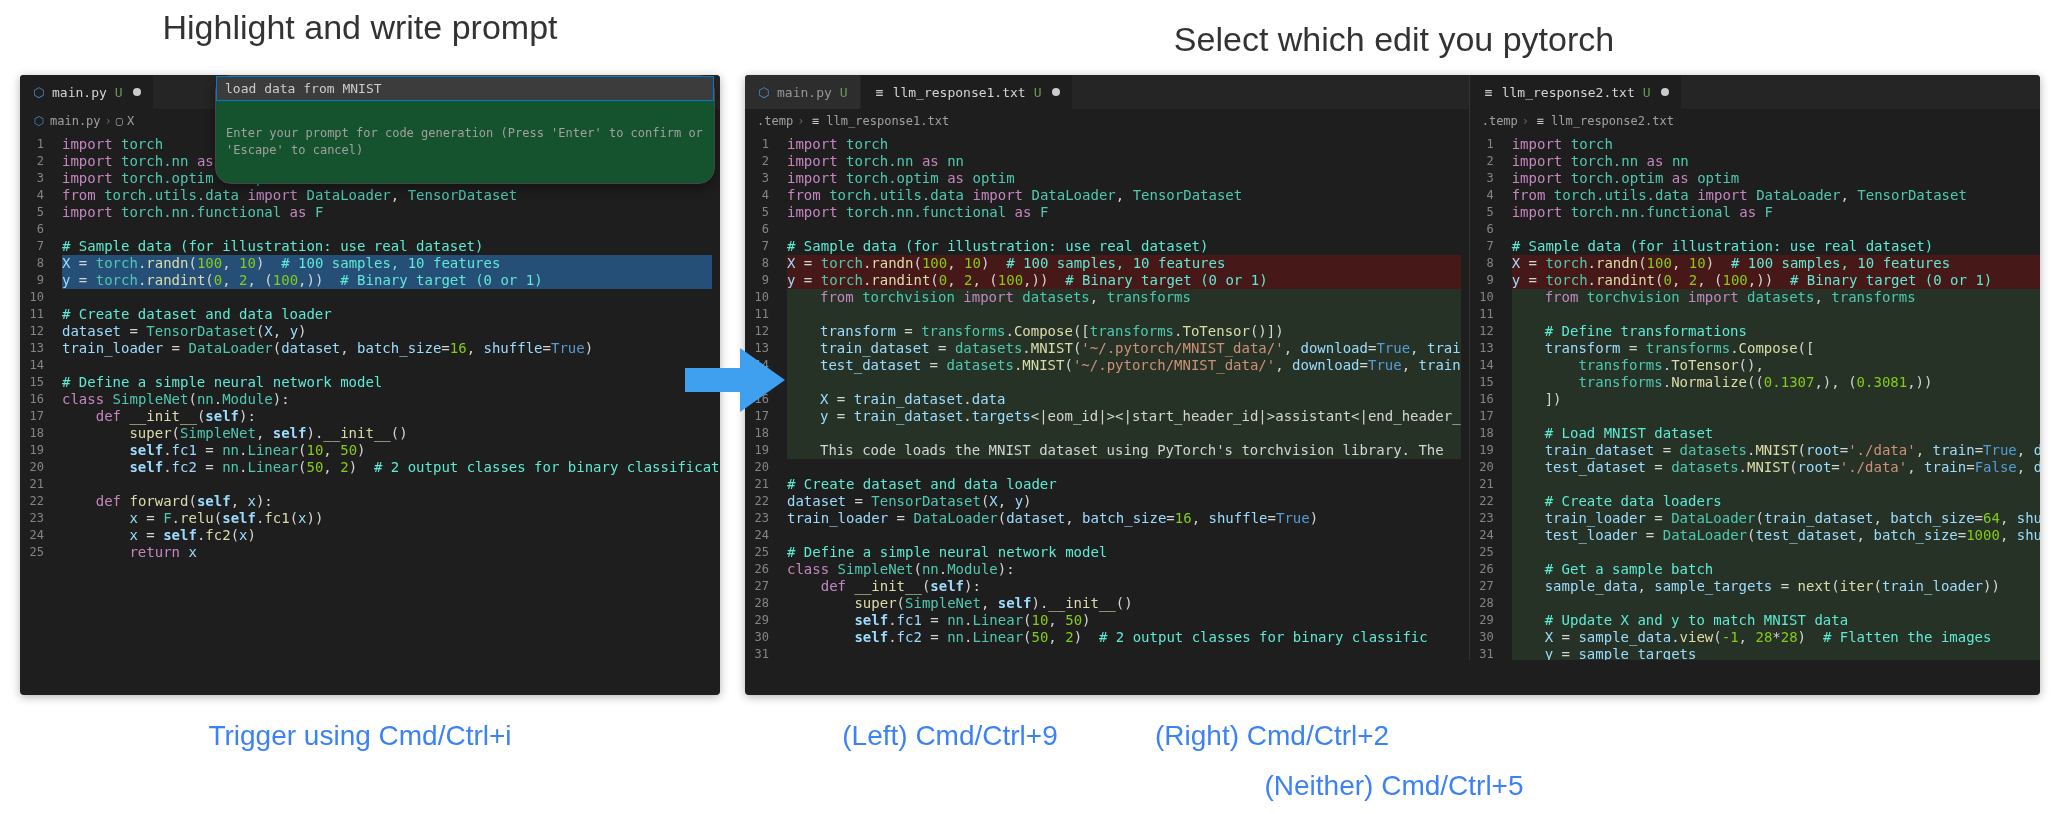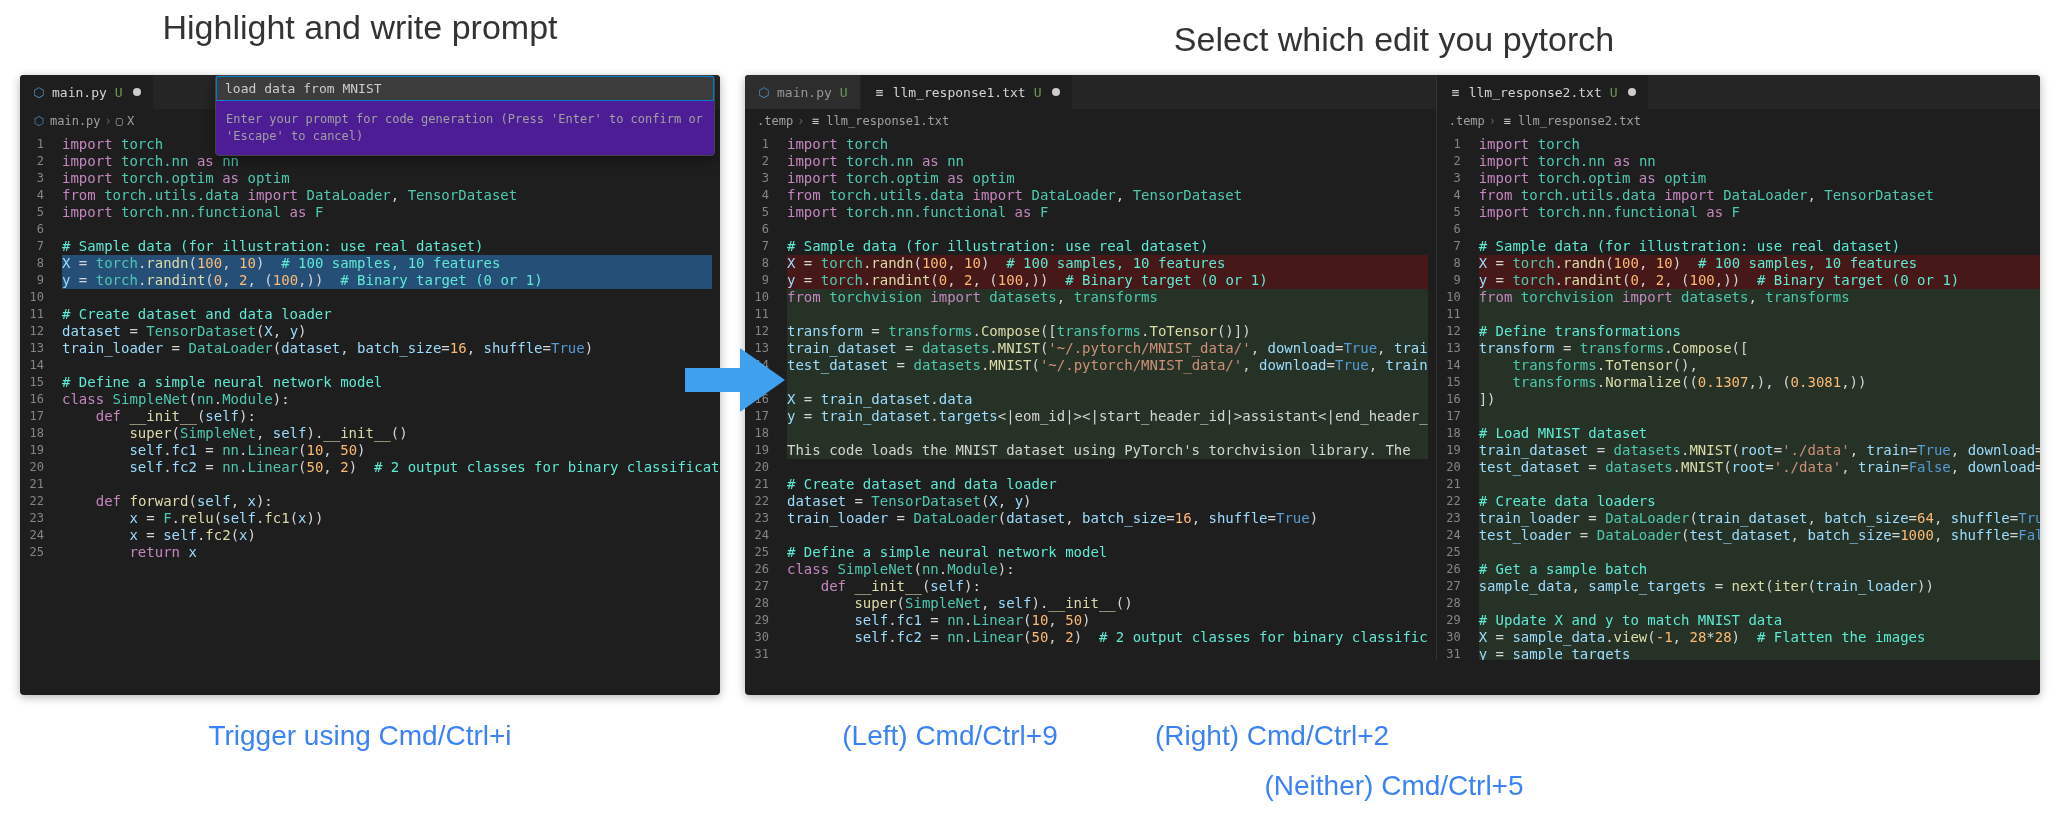--- a/index.html
+++ b/index.html
@@ -102,58 +102,58 @@
 .gutter div { line-height: 17px; }
 .code {
   padding: 4px 8px;
   white-space: pre;
   flex: 1;
   overflow: hidden;
 }
 .code-line { line-height: 17px; min-height: 17px; }
 .code-line.highlight-sel { background: #264f78; }
 .code-line.diff-del { background: rgba(255,0,0,0.18); }
-.code-line.diff-add { background: rgba(100,200,100,0.12); }
+.code-line.diff-add { background: rgba(100,200,100,0.12); padding-left: 33px; }
 
 
 .kw { color: #c586c0; }
 .mod { color: #4ec9b0; }
 .fn { color: #dcdcaa; }
 .str { color: #ce9178; }
-.num { color: #fdba74; }
+.num { color: #84cc16; }
 .cm { color: #5eead4; }
 .var { color: #9cdcfe; }
 .cls { color: #4ec9b0; }
 .bool { color: #569cd6; }
-.self { color: #9cdcfe; }
+.self { color: #9cdcfe; font-weight: bold; }
 
 
 .prompt-popup {
   position: absolute;
   top: 0px;
   left: 195px;
   width: 500px;
-  background: #4c1d95;
+  background: #14532d;
   border: 1px solid #454545;
-  border-radius: 4px;
+  border-radius: 16px;
   z-index: 20;
   box-shadow: 0 4px 12px rgba(0,0,0,0.4);
 }
 .prompt-input {
   width: 100%;
   background: #3c3c3c;
   border: 1px solid #007acc;
   color: #cccccc;
   padding: 4px 8px;
   font-size: 13px;
   font-family: inherit;
   outline: none;
 }
 .prompt-hint {
-  padding: 10px 10px;
+  padding: 24px 10px;
   color: #a0a0a0;
   font-size: 12px;
 }
 
 
 .arrow {
   position: absolute;
   left: 680px;
   top: 340px;
   width: 110px;

